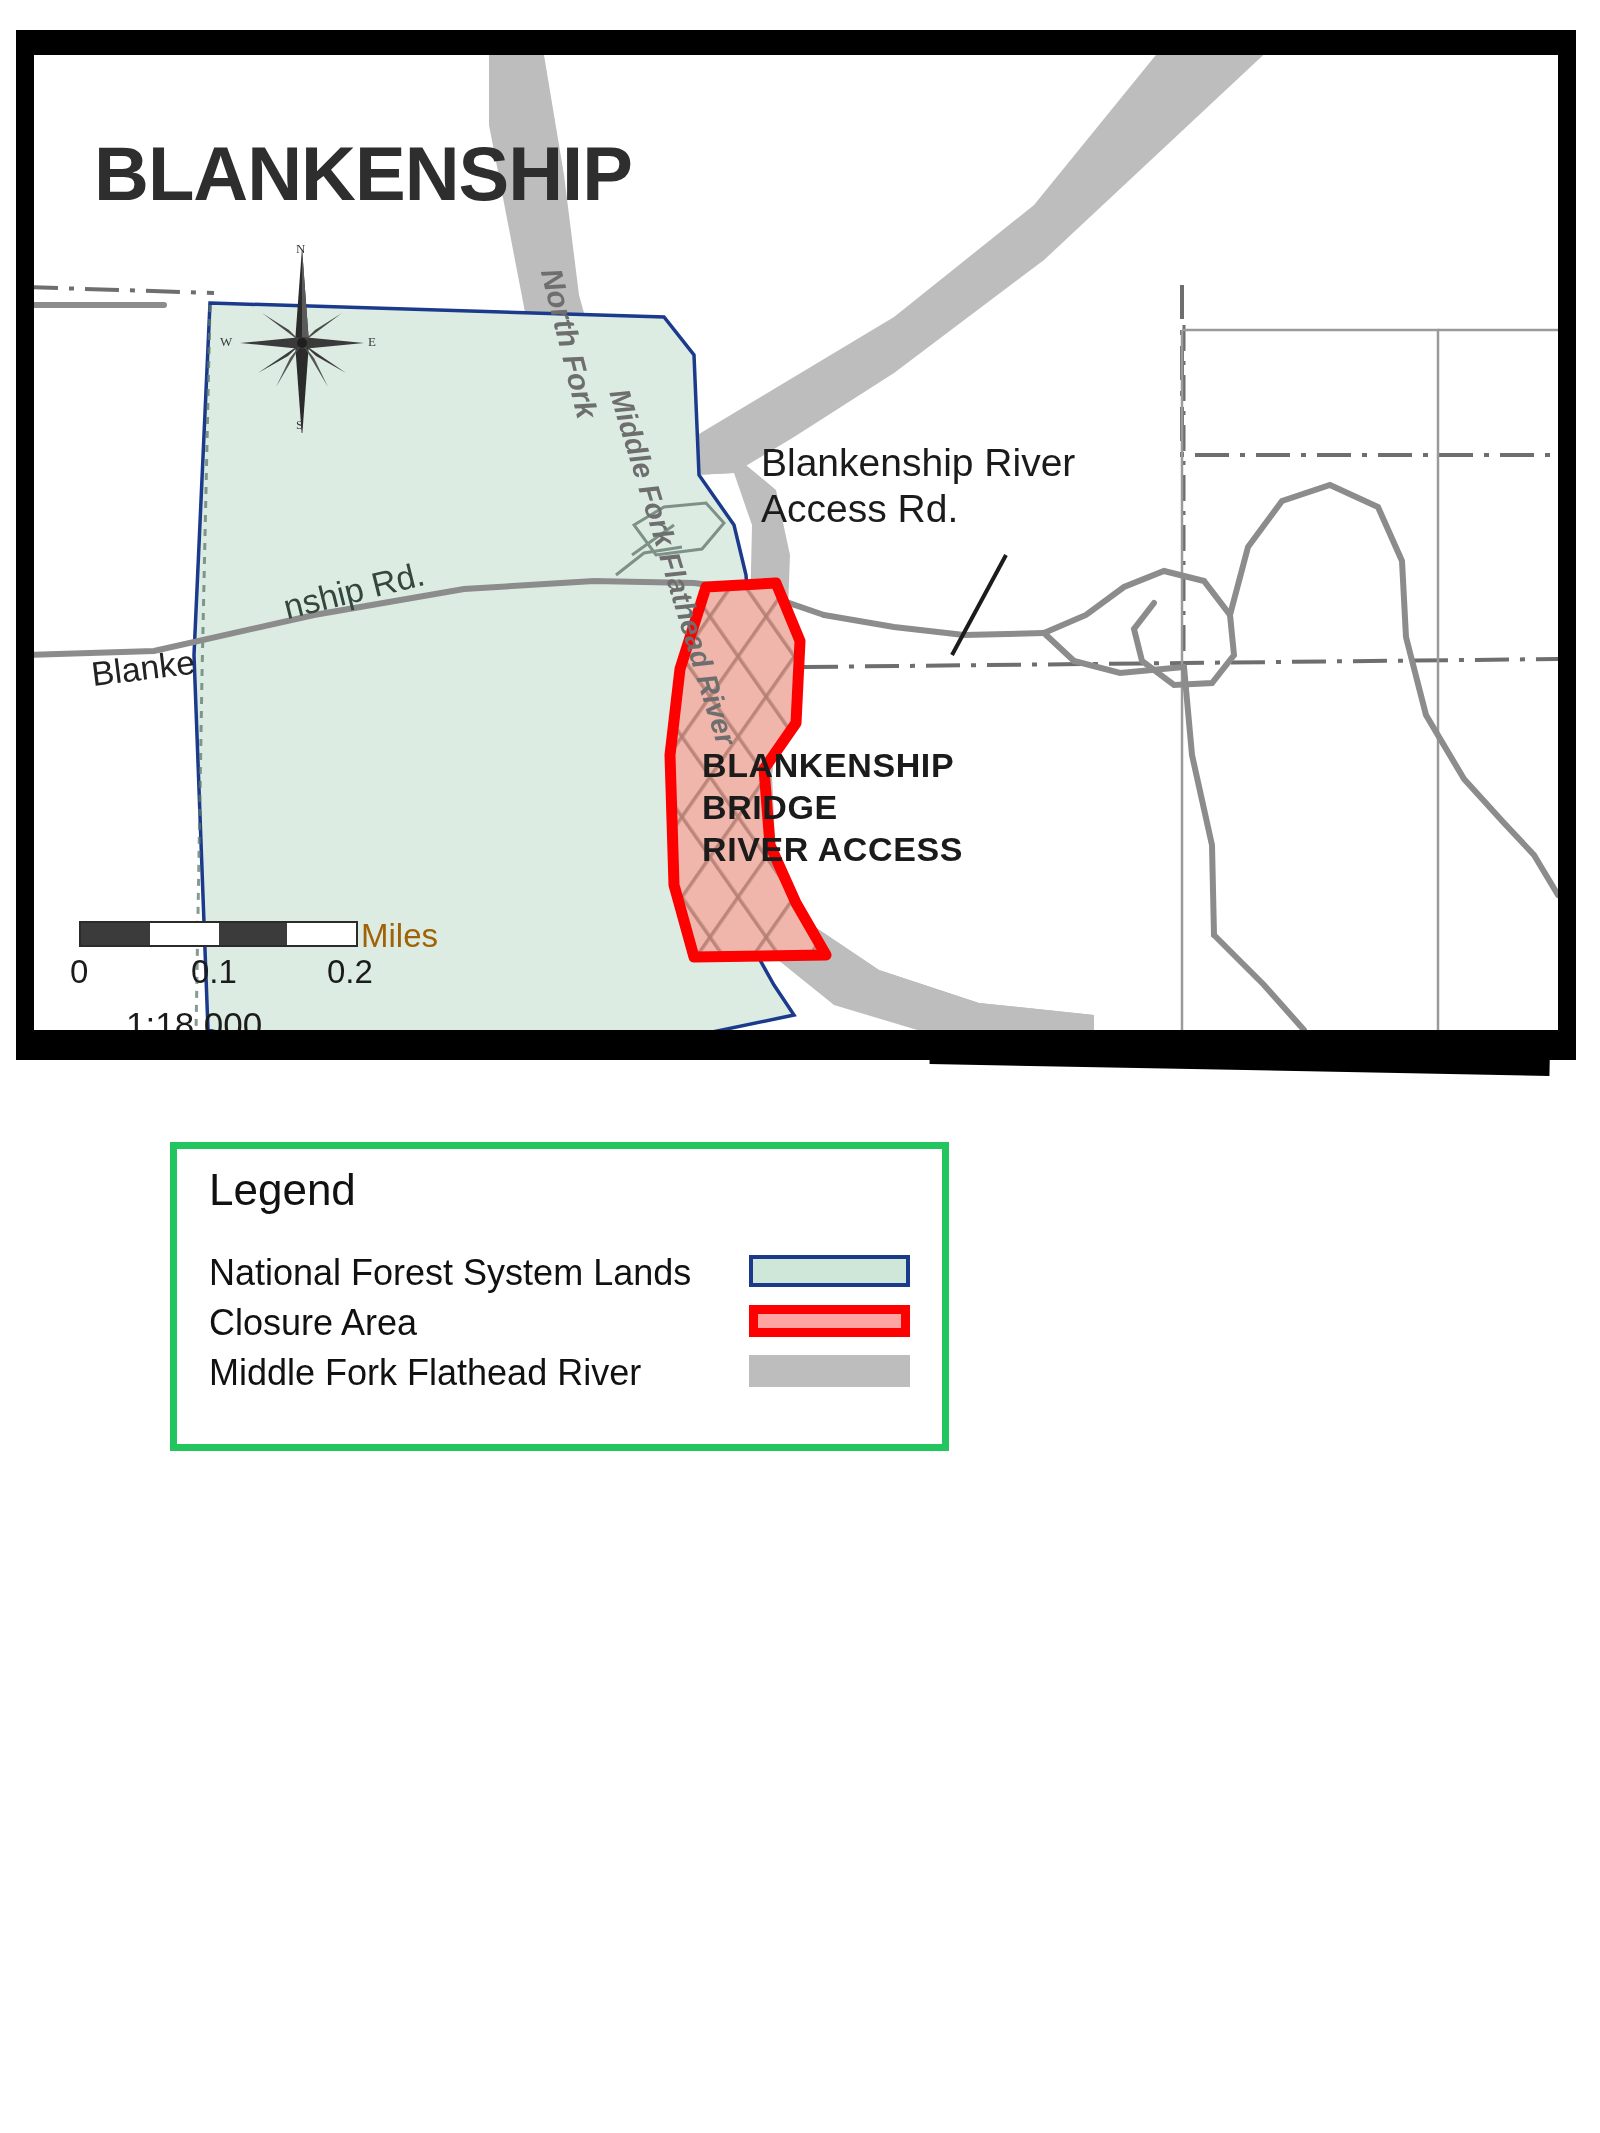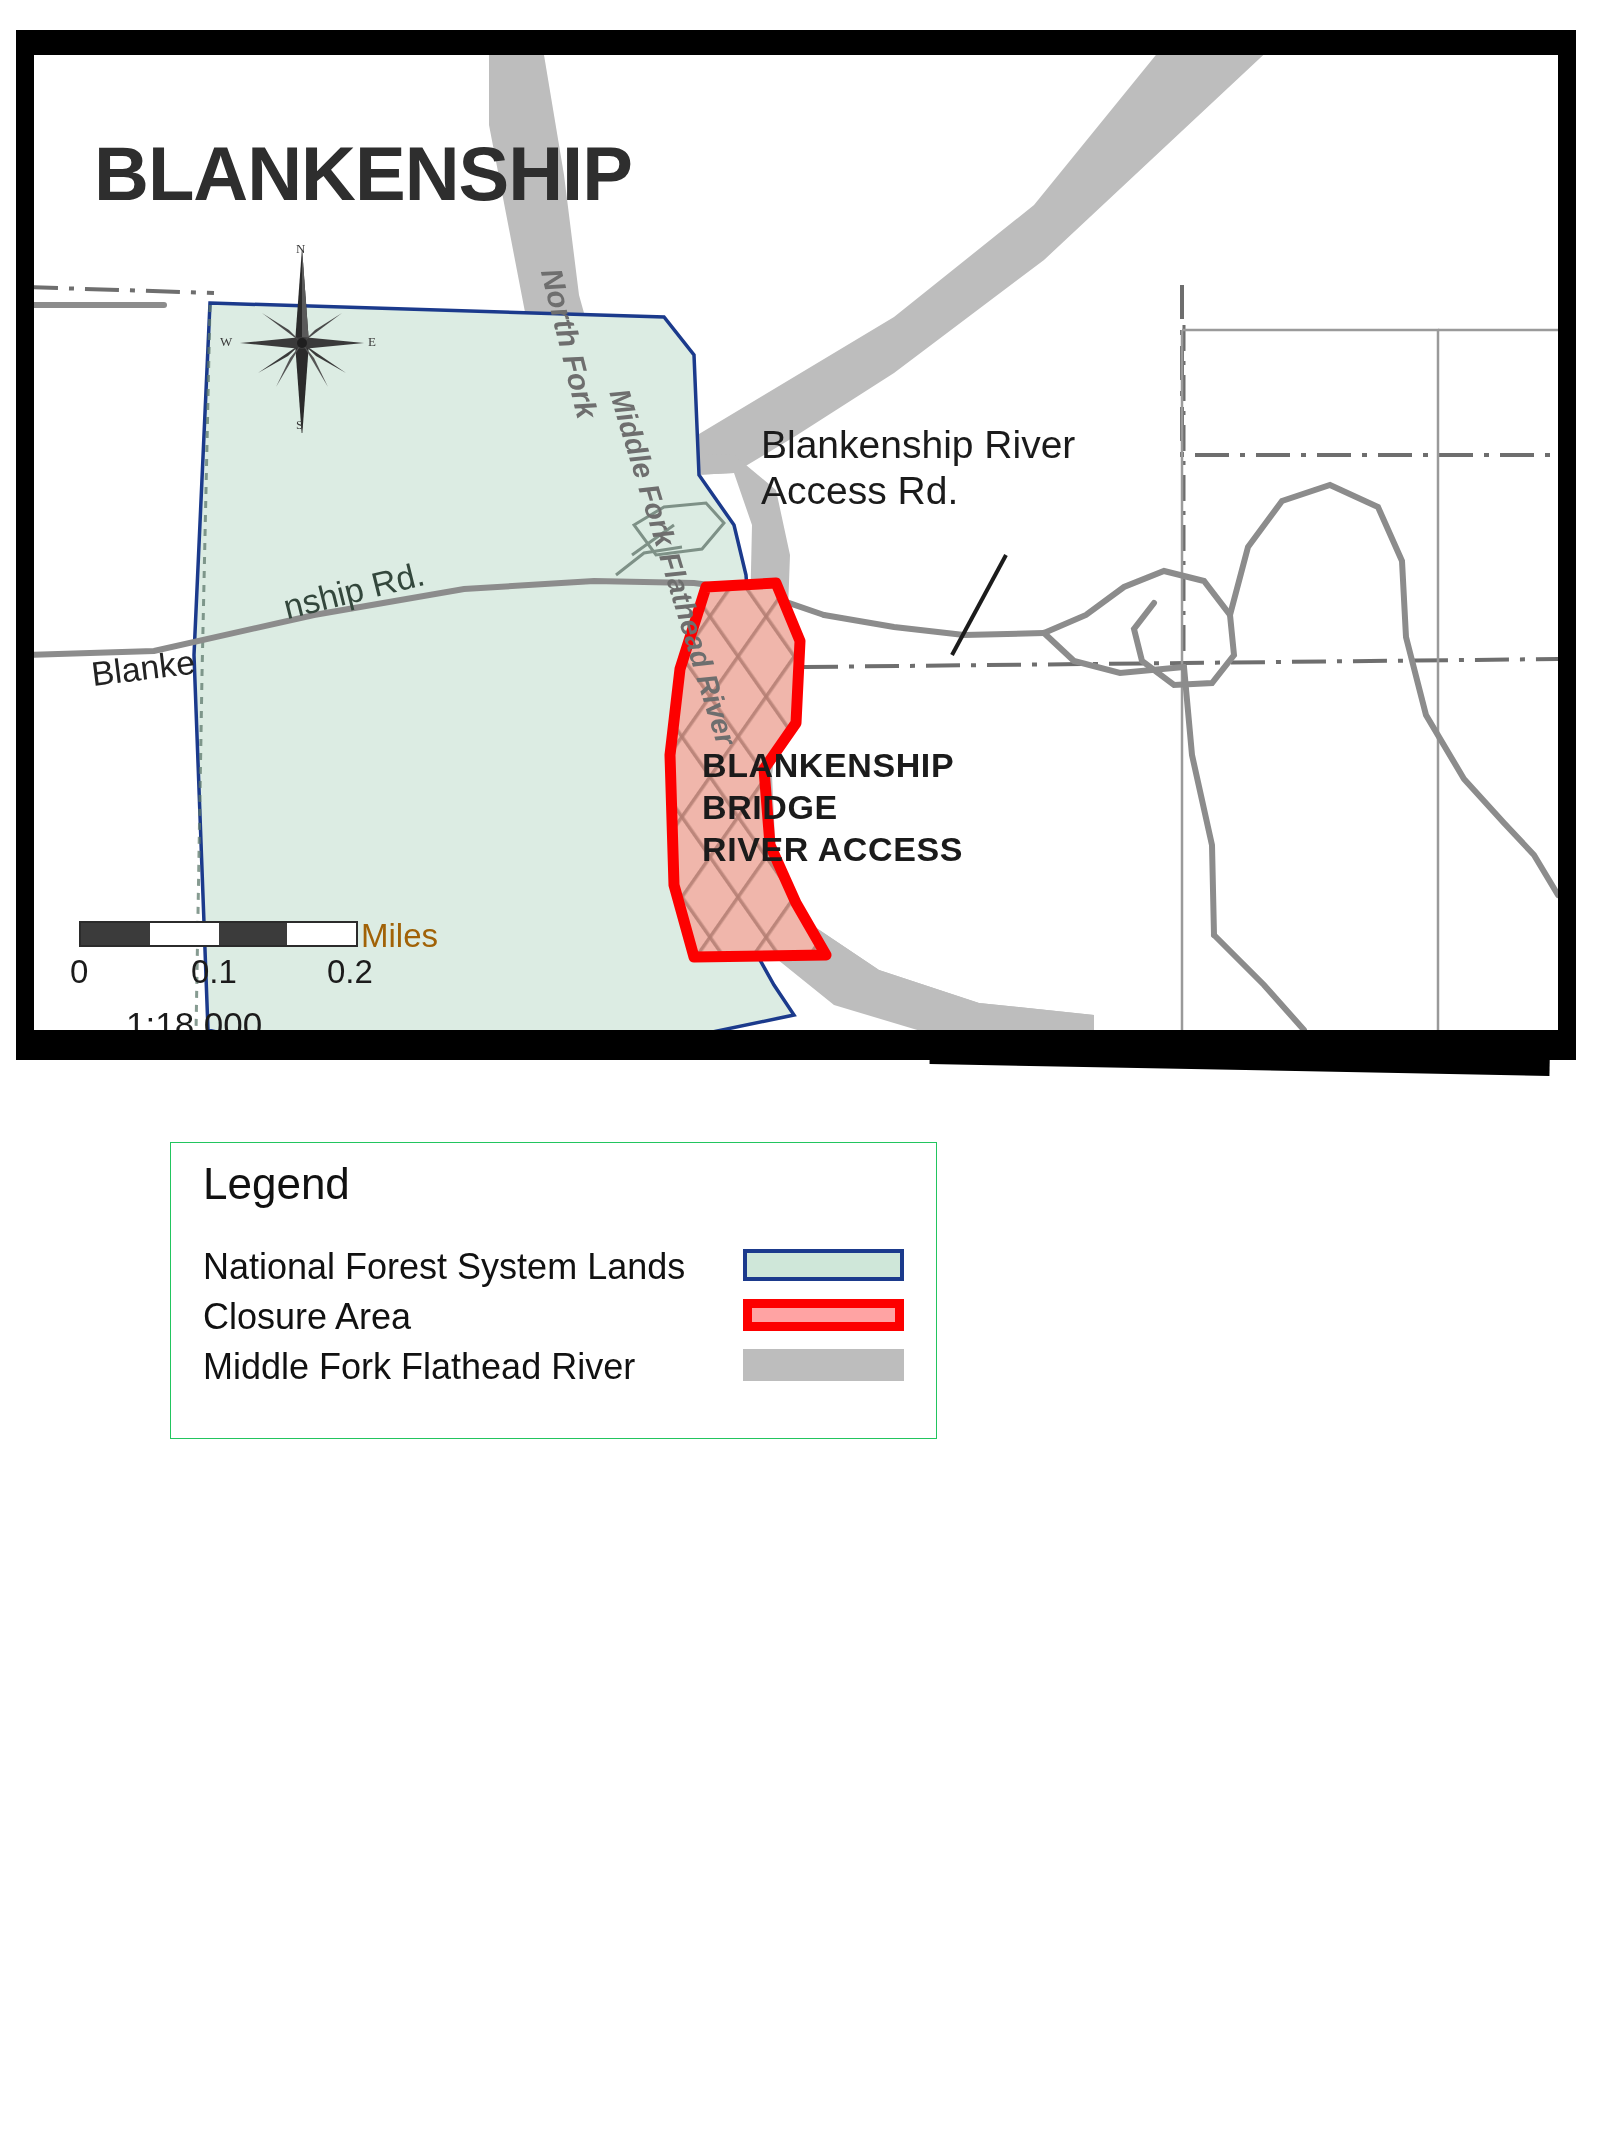--- a/index.html
+++ b/index.html
@@ -33,41 +33,41 @@
   #label-blankenship-rd-left{left:60px;top:600px;font-size:34px;
       transform:rotate(-7deg);transform-origin:left bottom;color:#222;}
   #label-blankenship-rd-right{left:255px;top:533px;font-size:34px;
       transform:rotate(-14deg);transform-origin:left bottom;color:#33473c;}
   #label-north-fork{left:533px;top:210px;font-size:30px;font-style:italic;
       font-weight:bold;color:#6e6e6e;transform:rotate(76deg);
       transform-origin:left top;}
   #label-middle-fork{left:600px;top:330px;font-size:29px;font-style:italic;
       font-weight:bold;color:#6e6e6e;transform:rotate(73deg);
       transform-origin:left top;}
-  #label-access-rd{left:727px;top:367px;font-size:39px;line-height:1.17;
+  #label-access-rd{left:727px;top:385px;font-size:39px;line-height:1.17;
       color:#1b1b1b;}
   #label-bridge-access{left:668px;top:690px;font-size:34px;font-weight:bold;
       line-height:1.23;letter-spacing:.6px;color:#1b1b1b;}
 
   
   #scale-bar{position:absolute;left:45px;top:866px;width:275px;height:22px;
              border:2px solid #2b2b2b;display:flex;}
   #scale-bar .seg{flex:1;}
   #scale-bar .seg.dark{background:#3b3b3b;}
   #scale-bar .seg.light{background:#ffffff;}
   #scale-miles{position:absolute;left:327px;top:862px;font-size:33px;color:#a16207;}
   .scale-tick{position:absolute;top:898px;font-size:33px;color:#1b1b1b;}
   #scale-tick-0{left:36px;}
   #scale-tick-1{left:157px;}
   #scale-tick-2{left:293px;}
   #scale-ratio{position:absolute;left:92px;top:950px;font-size:35px;color:#1b1b1b;}
 
   
   #legend-box{position:absolute;left:170px;top:1142px;width:765px;height:295px;
-              border:1px solid #22c55e;background:#ffffff;}
+              border:7px solid #22c55e;background:#ffffff;}
   #legend-title{position:absolute;left:32px;top:16px;font-size:44px;color:#111;}
   #legend-rows{position:absolute;left:32px;top:106px;width:calc(100% - 64px);}
   .legend-row{display:flex;align-items:flex-start;height:50px;}
   .legend-row .lg-label{font-size:36px;color:#111;white-space:nowrap;
                         flex:0 0 540px;line-height:1;}
   .legend-row .lg-swatch{width:178px;height:32px;box-sizing:border-box;}
   .sw-forest{background:#cfe7d9;border:4px solid #1b3a8c;}
   .sw-closure{background:#ffa3a3;border:9px solid #fd0000;}
   .sw-river{background:#bdbdbd;border:1px solid #bdbdbd;}
 </style>

